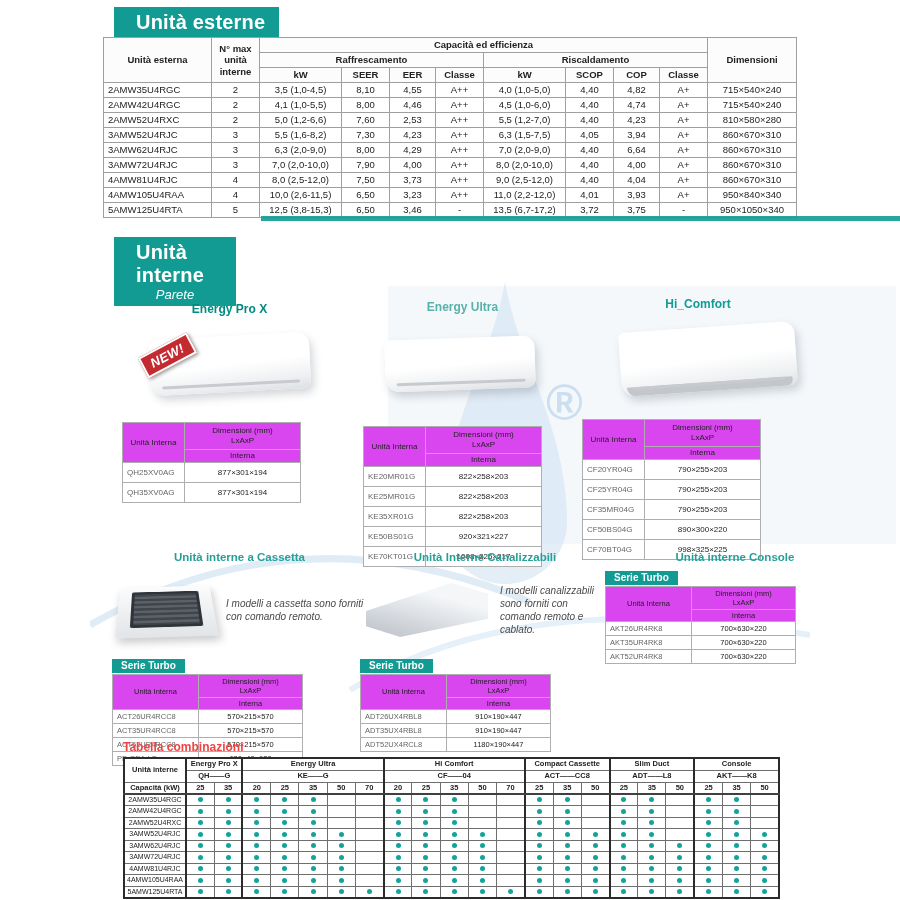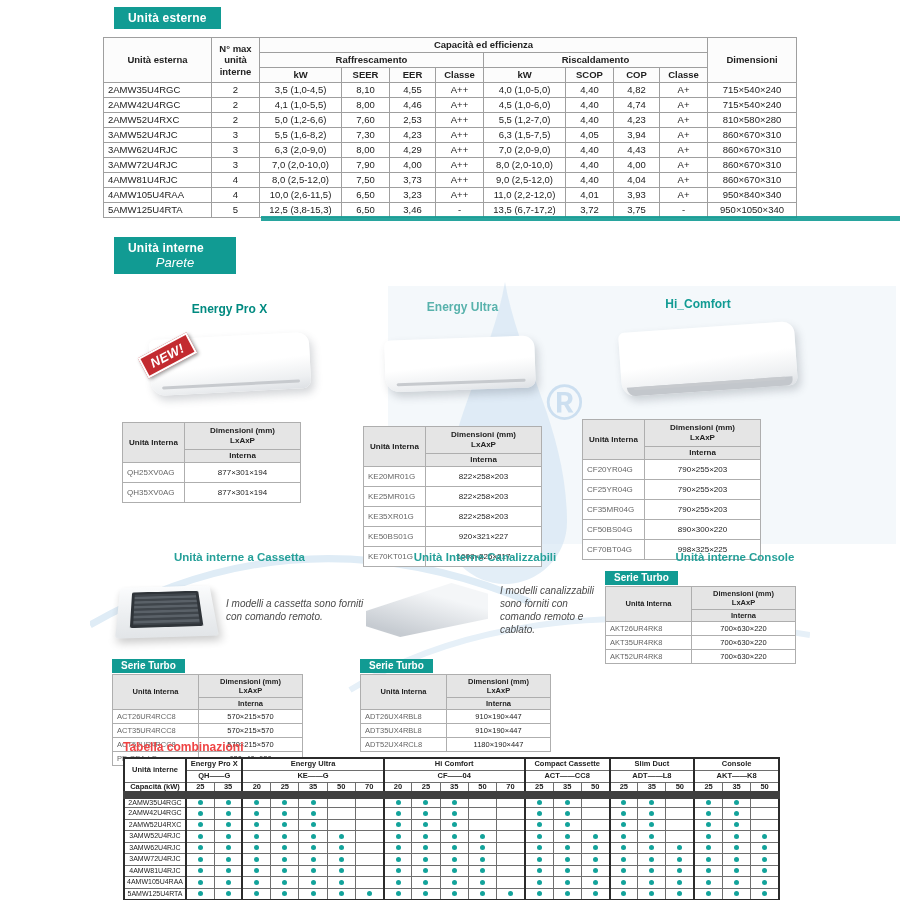--- a/index.html
+++ b/index.html
@@ -8,21 +8,21 @@
   }
   *{margin:0;padding:0;box-sizing:border-box;}
   html,body{width:900px;height:900px;}
   body{font-family:"Liberation Sans",sans-serif;background:#fff;position:relative;overflow:hidden;color:#222;}
   .page{position:absolute;inset:0;}
   .layer0{position:absolute;z-index:0;}
   .content{position:relative;z-index:1;}
 
   
   .sec-box{position:absolute;background:var(--teal);color:#fff;padding:4px 14px;}
-  .sec-box .t1{font-size:12px;font-weight:bold;letter-spacing:.2px;}
+  .sec-box .t1{font-size:20px;font-weight:bold;letter-spacing:.2px;margin-left:8px;}
   .sec-box .t2{font-size:13px;font-style:italic;text-align:center;}
   .teal-strip{position:absolute;left:261px;top:216px;width:639px;height:5px;background:var(--teal);opacity:.9;}
 
   
   table{border-collapse:collapse;table-layout:fixed;}
   .spec{position:absolute;left:103px;top:37px;width:693px;}
   .spec th,.spec td{border:1px solid #9f9f9f;font-size:9.5px;text-align:center;padding:0 1px;line-height:1.2;}
   .spec th{font-weight:bold;background:#fcfcfc;height:15px;}
   .spec td{height:15px;background:#fff;}
   .spec td.mcol{text-align:left;padding-left:4px;}
@@ -37,21 +37,21 @@
   .wall-unit{background:linear-gradient(176deg,#ffffff 50%,#edeff1 82%,#dde0e4);border-radius:6px 12px 8px 14px;
     box-shadow:3px 5px 9px rgba(60,70,80,.22);position:relative;}
   .wall-unit::after{content:"";position:absolute;left:7%;right:7%;bottom:6px;height:3px;background:#c7cace;border-radius:2px;}
   .wall-dark::before{content:"";position:absolute;left:3%;right:3%;bottom:0;height:9px;background:#c3c7cc;border-radius:0 0 8px 12px;}
   .badge{position:absolute;transform:rotate(-28deg);background:var(--badge);color:#fff;font-weight:bold;font-style:italic;
     font-size:13px;padding:2px 7px;border:2px solid #fff;box-shadow:1px 2px 4px rgba(0,0,0,.4);z-index:3;letter-spacing:.5px;}
 
   
   .dim{width:178px;}
   .dim th,.dim td{border:1px solid #aeaeae;font-size:8px;text-align:center;line-height:1.25;padding:0 1px;}
-  .dim thead th{background:#e5e5e5;font-weight:bold;}
+  .dim thead th{background:#d946ef;font-weight:normal;}
   .dim .h1{height:27px;}
   .dim .h2{height:13px;margin-left:48px;}
   .dim td{height:20px;background:#fff;}
   .dim td.mcol{text-align:left;padding-left:4px;color:#666;}
   .turbo{width:190px;}
   .turbo th,.turbo td{font-size:7.5px;}
   .turbo .h1{height:23px;}
   .turbo .h2{height:12px;}
   .turbo td{height:14px;}
 
@@ -72,21 +72,21 @@
     border:1px solid #d3d6da;box-shadow:3px 5px 8px rgba(0,0,0,.18);position:relative;}
   .console::after{content:"";position:absolute;left:8px;bottom:9px;width:34px;height:42px;
     background:repeating-linear-gradient(180deg,#cfd3d8 0 3px,#f1f2f4 3px 6px);}
 
   
   .combo-title{position:absolute;left:123px;top:740px;font-size:12px;font-weight:bold;color:#ef4444;}
   .combo-table{position:absolute;left:123px;top:757px;width:657px;border:2px solid #2b2b2b;}
   .combo-table th,.combo-table td{border:1px solid #6e6e6e;font-size:7.5px;text-align:center;padding:0;line-height:1.1;}
   .combo-table th{font-weight:bold;height:12px;background:#fff;}
   .combo-table td{height:11.5px;background:#fff;}
-  .combo-table thead tr:last-child th{border-bottom:8px solid #404040;}
+  .combo-table thead tr:last-child th{border-bottom:2px solid #404040;}
   .combo-table .gend{border-right:2px solid #2b2b2b;}
   .combo-table .ucol{border-right:2px solid #2b2b2b;}
   .combo-table td.mcol{font-size:7px;}
   .dot{display:inline-block;width:5px;height:5px;border-radius:50%;background:var(--dot);vertical-align:middle;}
 
   .bg-tint{position:absolute;left:388px;top:286px;width:508px;height:258px;background:#f4f8fb;}
 </style>
 </head>
 <body>
 
@@ -199,21 +199,21 @@
           </tr>
           <tr>
             <td class="mcol">3AMW62U4RJC</td>
             <td>3</td>
             <td>6,3 (2,0-9,0)</td>
             <td>8,00</td>
             <td>4,29</td>
             <td>A++</td>
             <td>7,0 (2,0-9,0)</td>
             <td>4,40</td>
-            <td>4,43</td>
+            <td>6,64</td>
             <td>A+</td>
             <td>860×670×310</td>
           </tr>
           <tr>
             <td class="mcol">3AMW72U4RJC</td>
             <td>3</td>
             <td>7,0 (2,0-10,0)</td>
             <td>7,90</td>
             <td>4,00</td>
             <td>A++</td>

